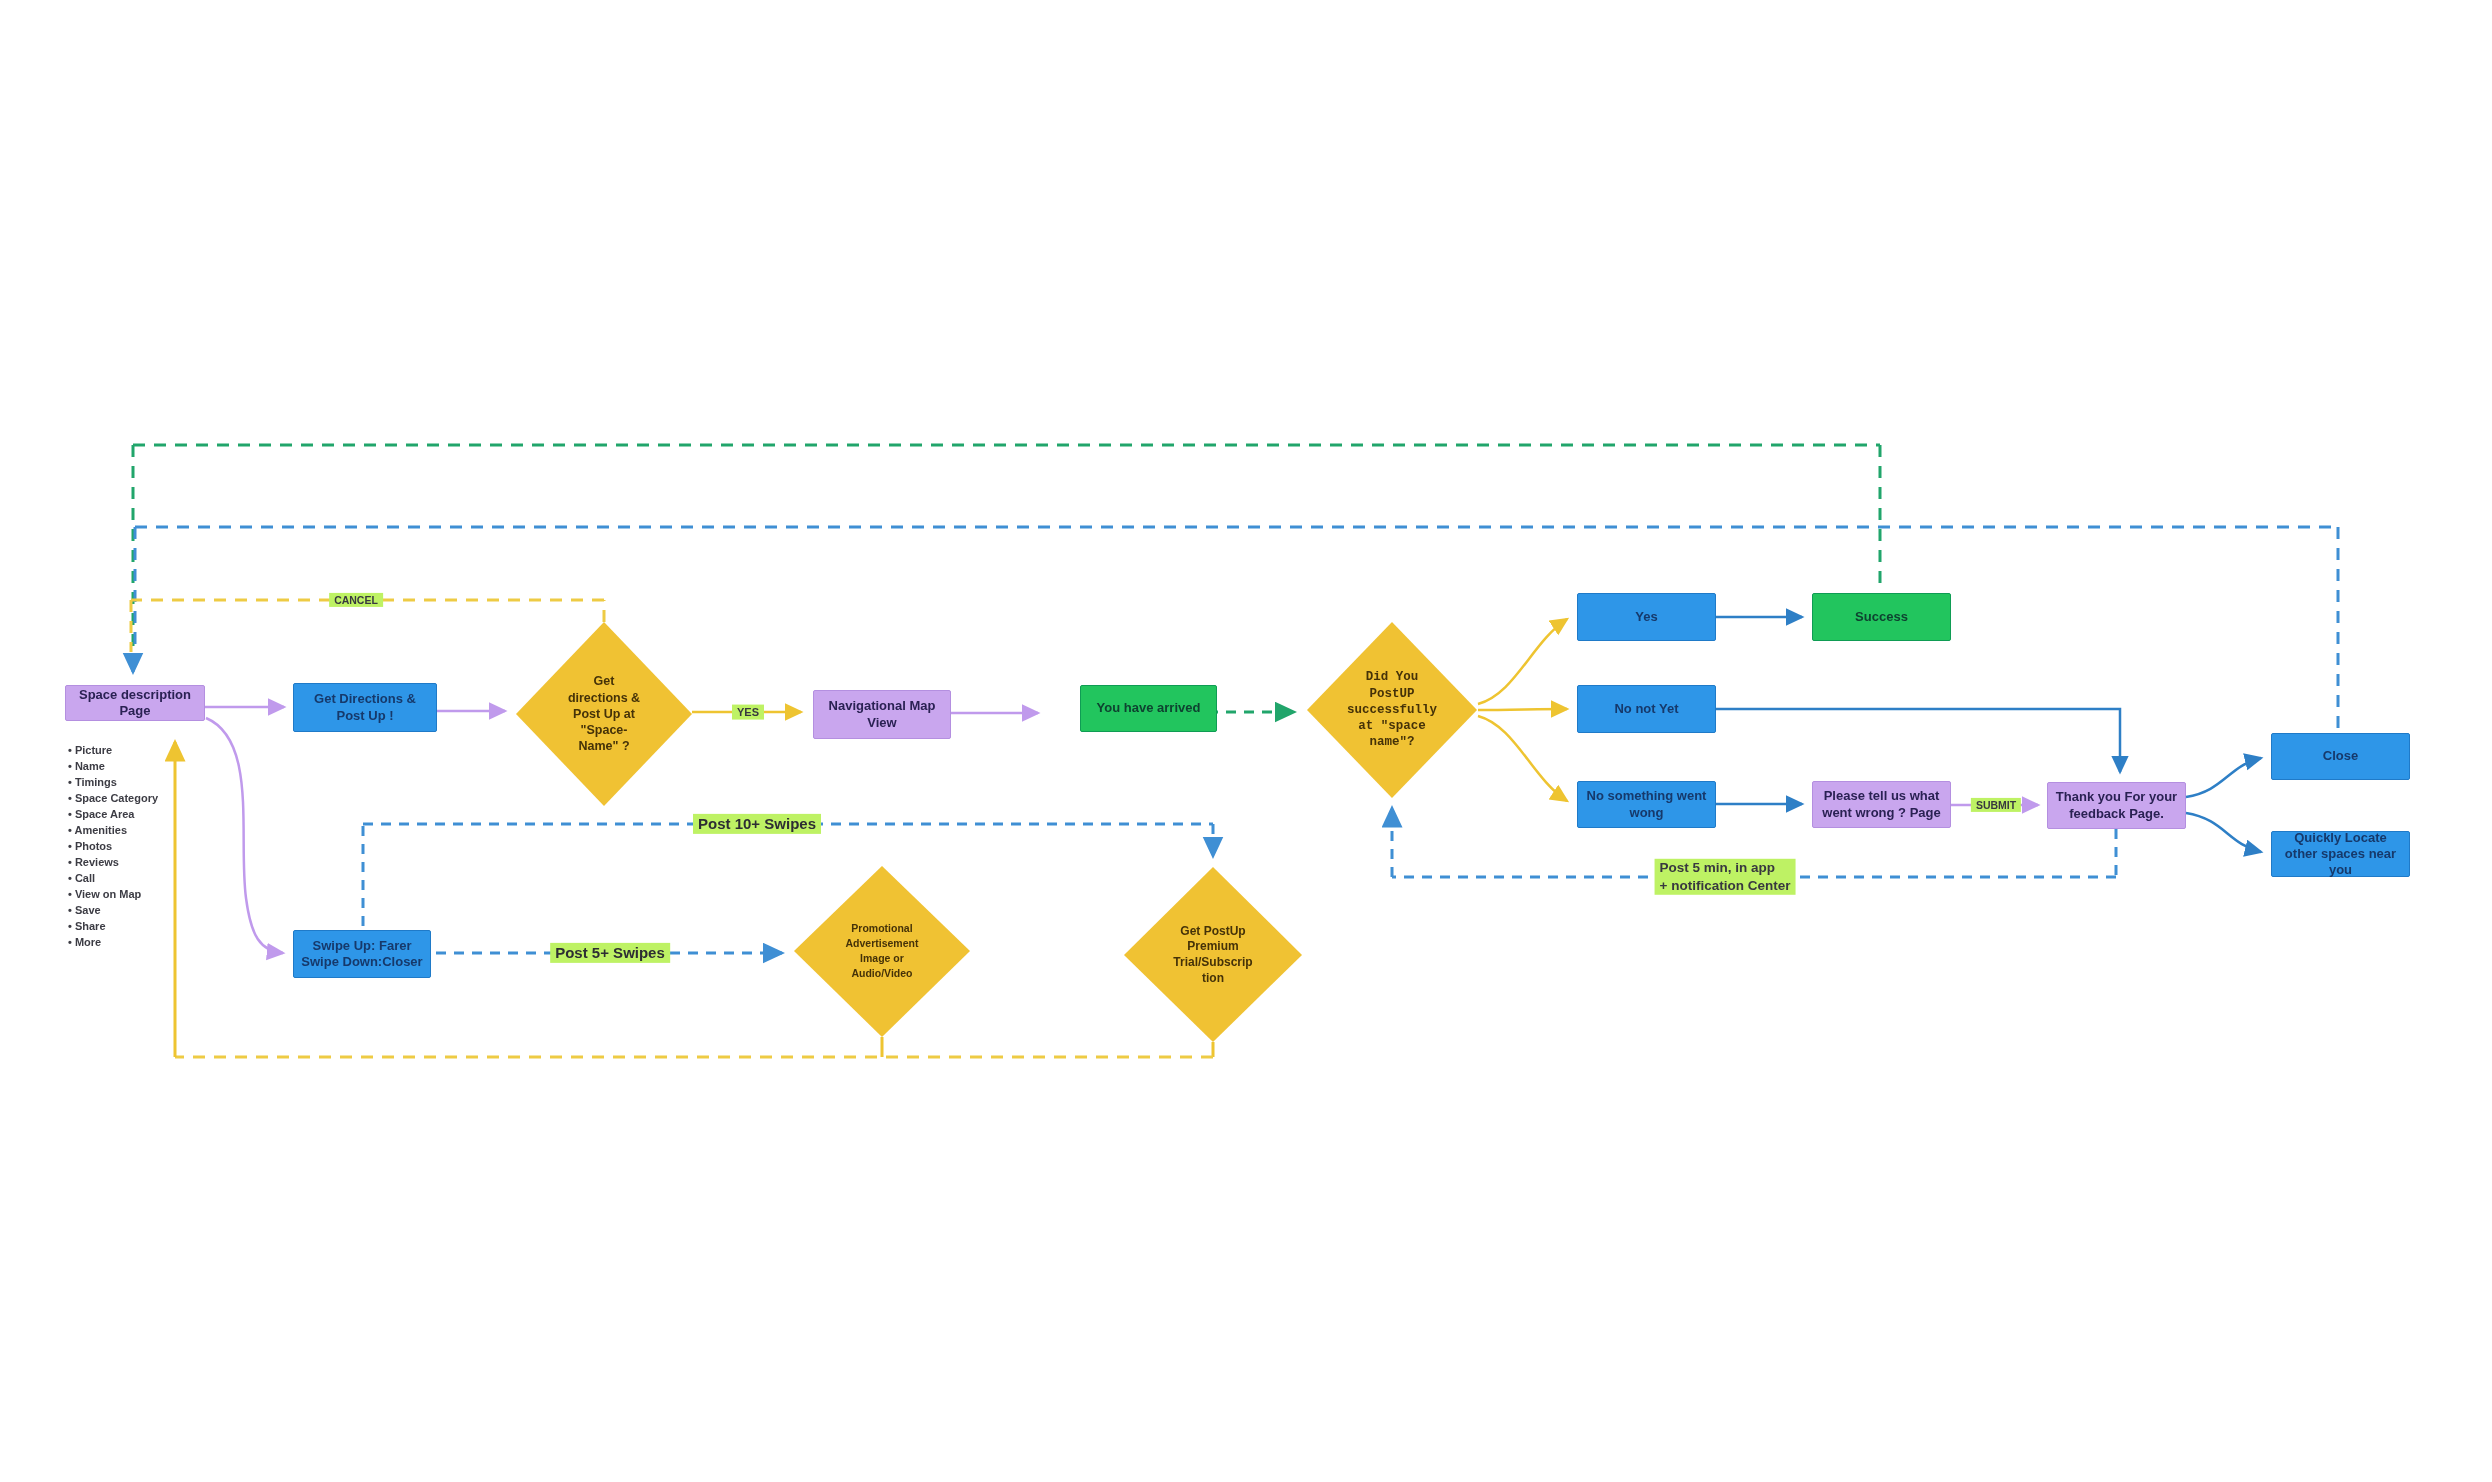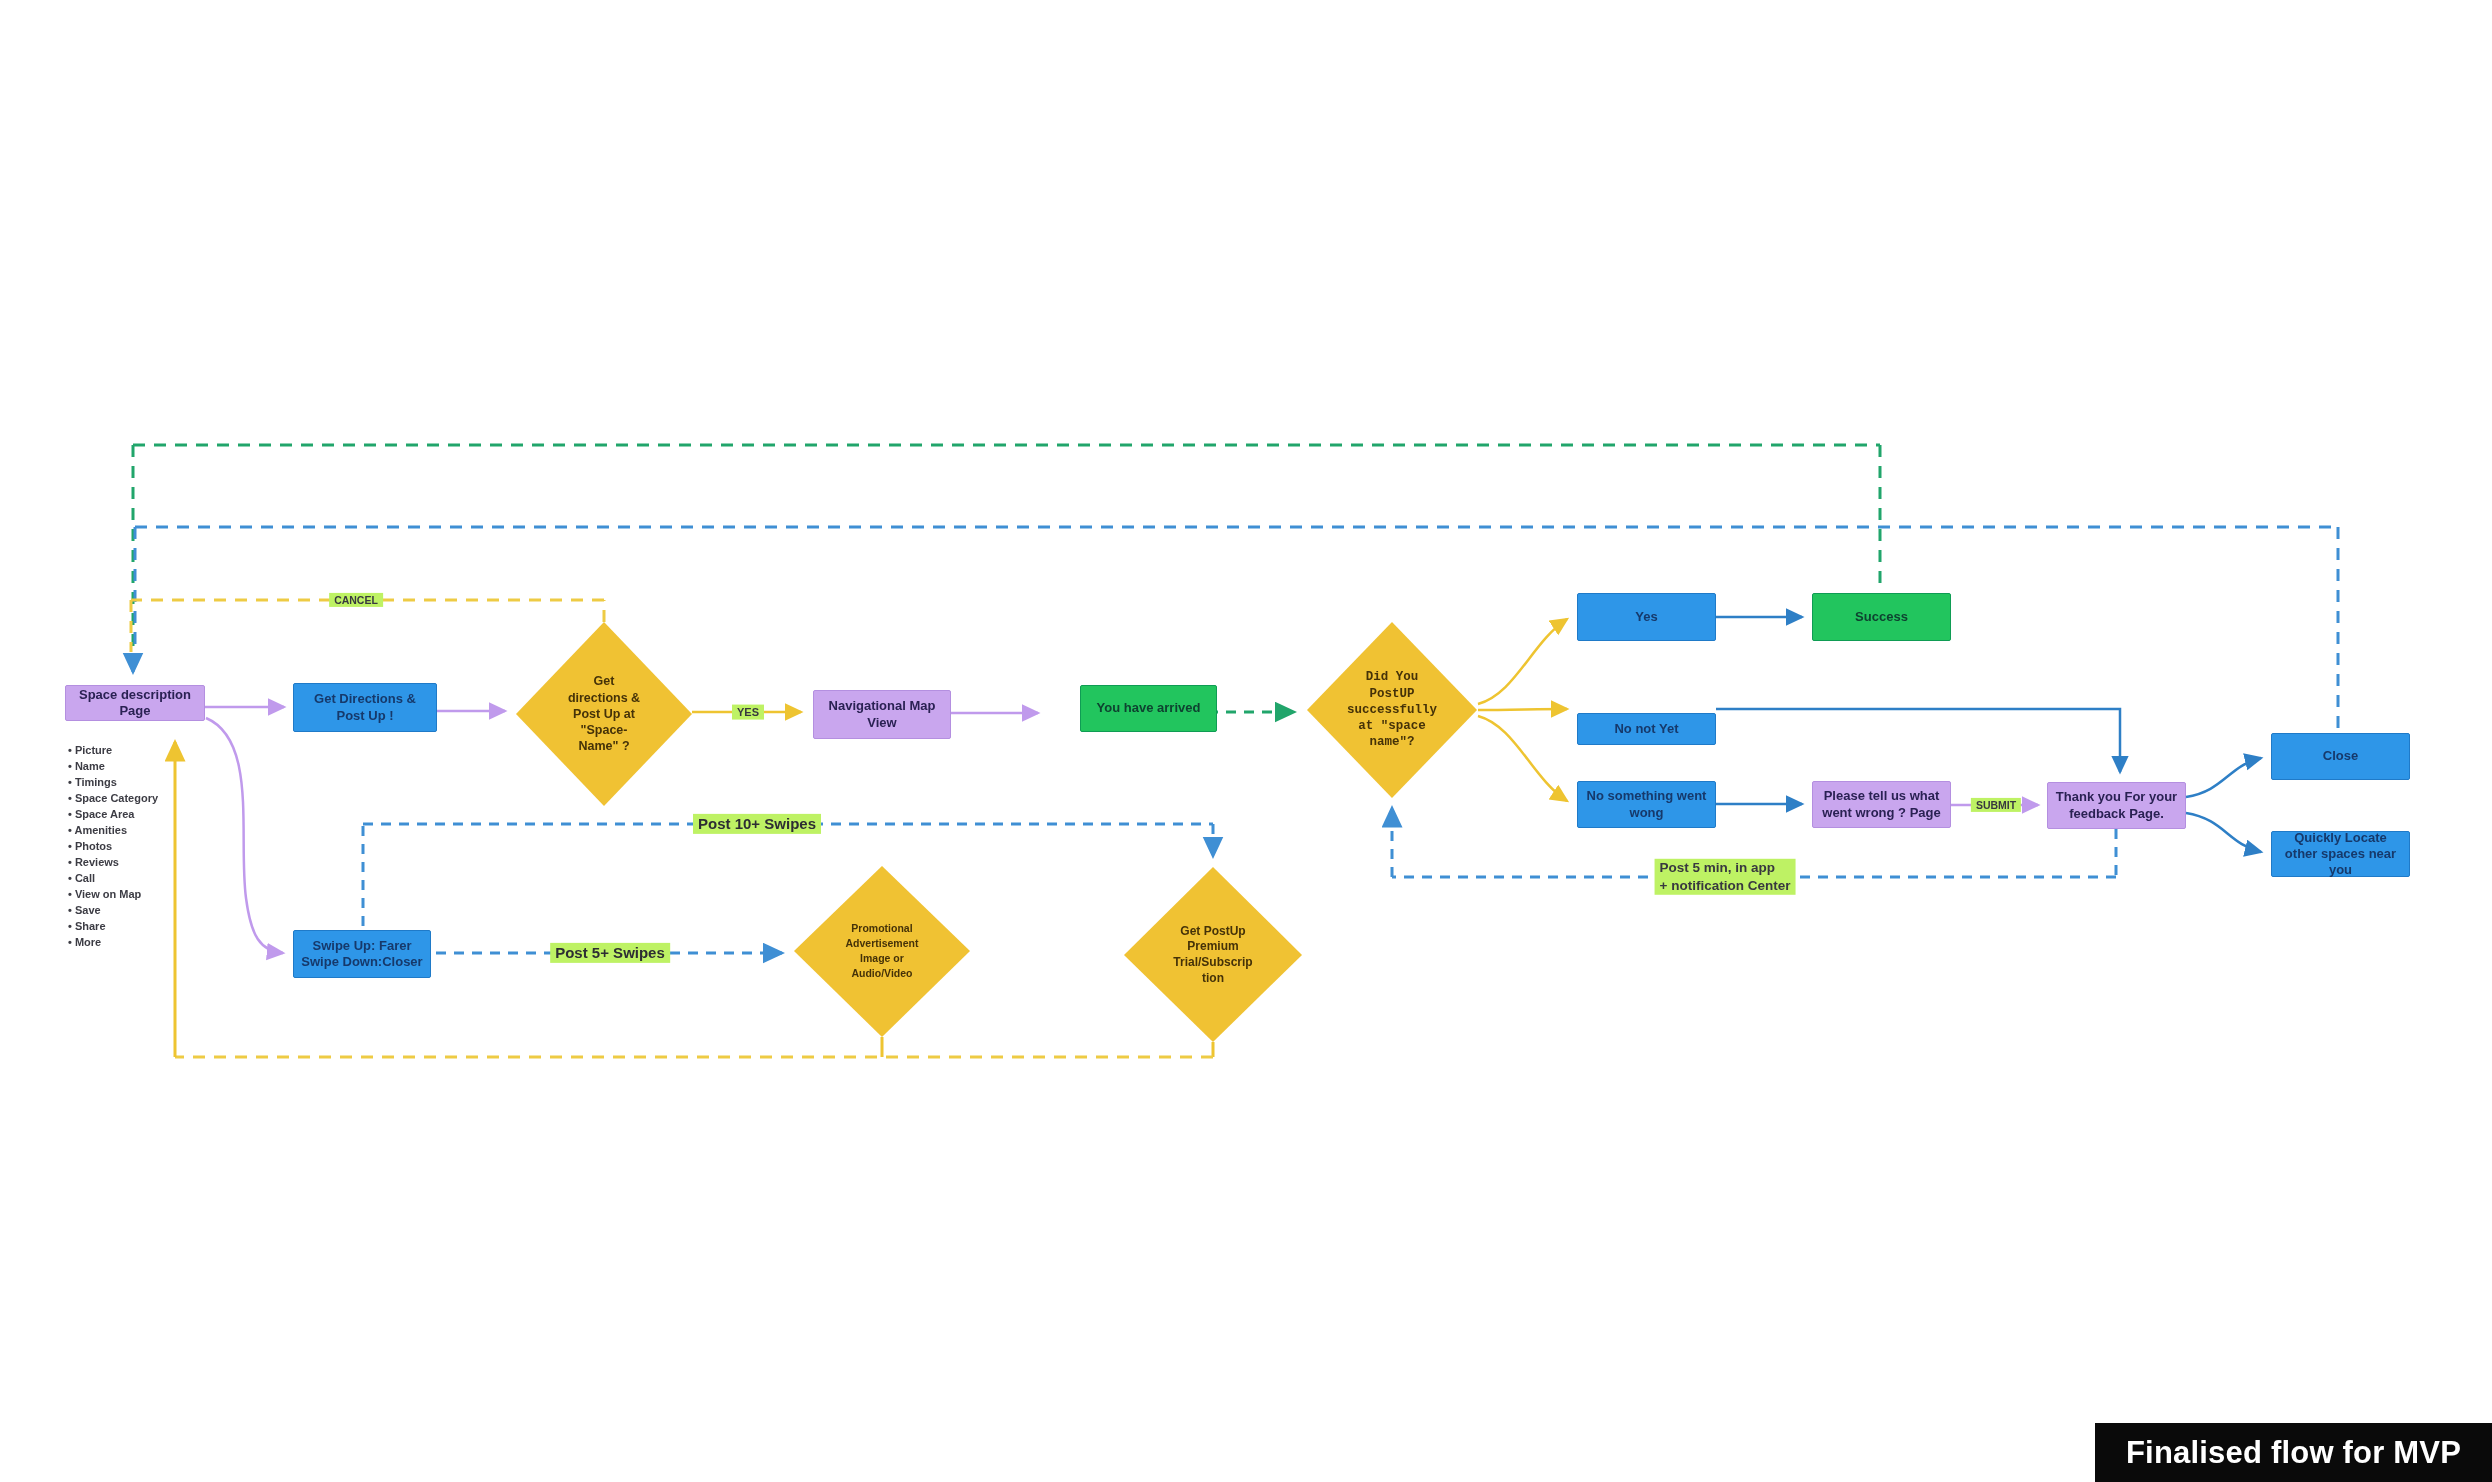--- a/index.html
+++ b/index.html
@@ -123,21 +123,21 @@
     <div class="detail">Save</div>
     <div class="detail">Share</div>
     <div class="detail">More</div>
   </div>
 
   <div class="node blue" style="left:293px;top:683px;width:144px;height:49px;">Get Directions &amp; Post Up !</div>
   <div class="node purple" style="left:813px;top:690px;width:138px;height:49px;">Navigational Map View</div>
   <div class="node green" style="left:1048px;top:685px;width:137px;height:47px;margin-left:32px;">You have arrived</div>
   <div class="node blue" style="left:1577px;top:593px;width:139px;height:48px;">Yes</div>
   <div class="node green" style="left:1812px;top:593px;width:139px;height:48px;">Success</div>
-  <div class="node blue" style="left:1577px;top:713px;width:139px;height:32px;">No not Yet</div>
+  <div class="node blue" style="left:1577px;top:685px;width:139px;height:48px;">No not Yet</div>
   <div class="node blue" style="left:1577px;top:781px;width:139px;height:47px;">No something went wong</div>
   <div class="node purple" style="left:1812px;top:781px;width:139px;height:47px;">Please tell us what went wrong ? Page</div>
   <div class="node purple" style="left:2047px;top:782px;width:139px;height:47px;">Thank you For your feedback Page.</div>
   <div class="node blue" style="left:2271px;top:733px;width:139px;height:47px;">Close</div>
   <div class="node blue" style="left:2271px;top:831px;width:139px;height:46px;">Quickly Locate other spaces near you</div>
   <div class="node blue" style="left:293px;top:930px;width:138px;height:48px;">Swipe Up: Farer Swipe Down:Closer</div>
 
   <div class="diamond-label" style="left:534px;top:647px;width:140px;height:134px;">Get
 directions &amp;
 Post Up at
@@ -158,17 +158,14 @@
 tion</div>
 
   <div class="edge-label" style="left:748px;top:712px;">YES</div>
   <div class="edge-label" style="left:356px;top:600px;font-size:10.5px;">CANCEL</div>
   <div class="edge-label" style="left:1996px;top:805px;font-size:10.5px;">SUBMIT</div>
   <div class="edge-label big" style="left:757px;top:824px;">Post 10+ Swipes</div>
   <div class="edge-label big" style="left:610px;top:953px;">Post 5+ Swipes</div>
   <div class="edge-label two-line" style="left:1725px;top:877px;">Post 5 min, in app
 + notification Center</div>
 
-  <div class="title-bar">
-    <span>Finalised flow for MVP</span>
-  </div>
 
 </div>
 
 </body></html>

